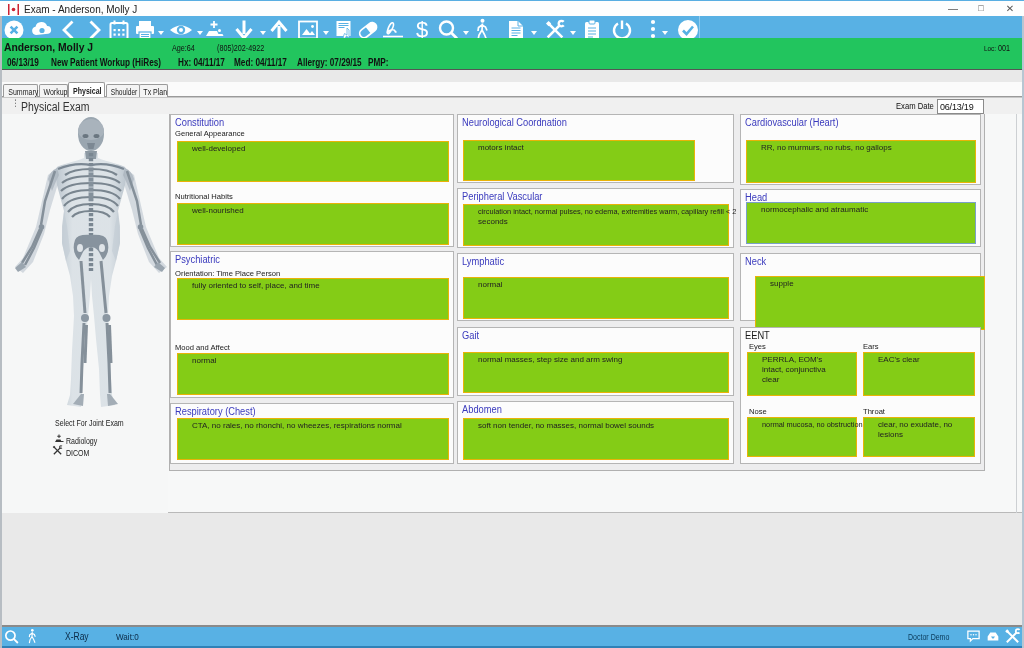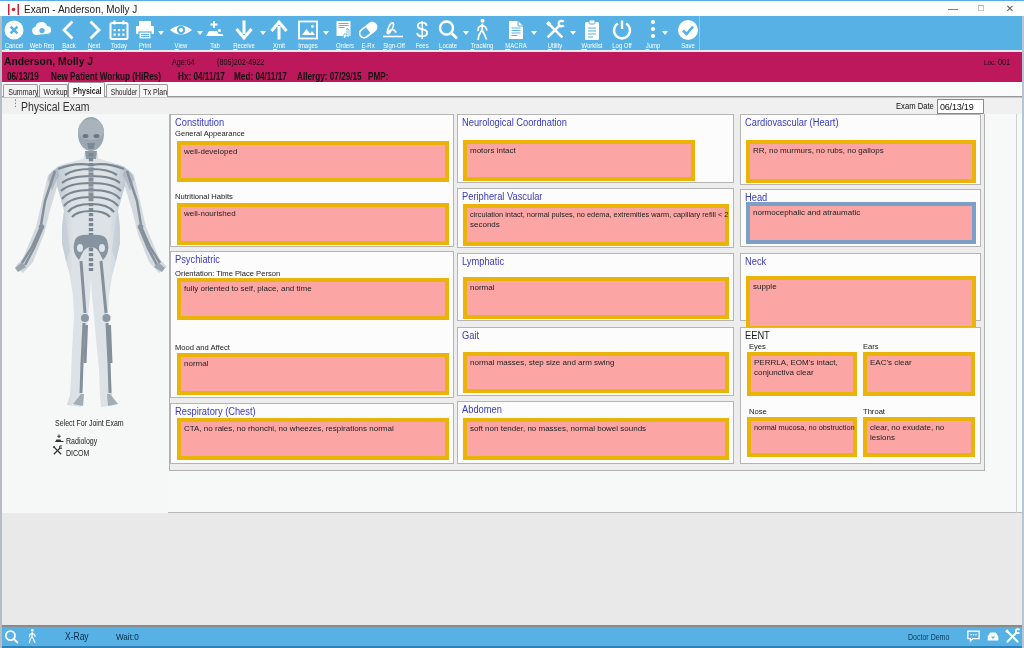--- a/index.html
+++ b/index.html
@@ -9,21 +9,21 @@
 #titlebar{position:absolute;left:0;top:0;width:1024px;height:16px;background:#fdfefe;border-top:1px solid #58aee2}
 #titlebar .ttext{position:absolute;left:24px;top:3px;font-size:10px;color:#222}
 .winbtn{position:absolute;top:0;width:30px;height:16px;color:#555;font-size:10px;text-align:center;line-height:15px}
 
 #toolbar{position:absolute;left:0;top:16px;width:1024px;height:34px;background:#58b1e4}
 .tbb{position:absolute;top:2px;width:36px;text-align:center;color:#fff}
 .tbb svg{display:block;margin:0 auto}
 .tbb .lbl{font-size:7px;line-height:8px;margin-top:1px;white-space:nowrap;transform:scaleX(.85)}
 .caret{position:absolute;top:15px;width:0;height:0;border-left:3px solid transparent;border-right:3px solid transparent;border-top:4px solid #fff}
 
-#pinfo{position:absolute;left:0;top:52px;width:1024px;height:32px;background:#be185d}
+#pinfo{position:absolute;left:0;top:38px;width:1024px;height:32px;background:#22c55e}
 #pinfo .r1{position:absolute;top:3px;font-size:11px;color:#111;transform:scaleX(.8);transform-origin:0 50%;white-space:nowrap}
 #pinfo .r2{position:absolute;top:18px;font-size:10.5px;font-weight:bold;color:#111;transform:scaleX(.78);transform-origin:0 50%;white-space:nowrap}
 #pinfo .sm{font-size:9px}
 
 #tabs{position:absolute;left:0;top:82px;width:1024px;height:15px;background:#fbfbfb;border-bottom:1px solid #9a9a9a}
 .tab{position:absolute;top:2px;height:13px;font-size:9px;color:#222;text-align:right;line-height:14px;border:1px solid #9a9a9a;border-bottom:none;background:#f4f4f4;border-radius:2px 2px 0 0}
 .tab span{display:inline-block;transform:scaleX(.78);transform-origin:50% 50%;white-space:nowrap}
 .tab.active{background:#fff;font-weight:bold;top:0;height:15px;z-index:3;line-height:16px}
 
 #sechdr{position:absolute;left:2px;top:97px;width:1020px;height:17px;background:#f0f0f0;border-top:1px solid #c8c8c8;z-index:10}
@@ -37,21 +37,21 @@
 #leftcol{position:absolute;left:0;top:97px;width:168px;height:416px;background:#f6f7f7}
 #leftcol .sel{position:absolute;left:55px;top:321px;font-size:9px;color:#222;transform:scaleX(.78);transform-origin:0 0;white-space:nowrap}
 #leftcol .rad{position:absolute;left:66px;top:339px;font-size:9px;color:#222;transform:scaleX(.78);transform-origin:0 0;white-space:nowrap}
 #leftcol .dic{position:absolute;left:66px;top:351px;font-size:9px;color:#222;transform:scaleX(.78);transform-origin:0 0;white-space:nowrap}
 
 #grid{position:absolute;left:169px;top:113px;width:816px;height:358px;background:#ededee;border:1px solid #b0b0b0}
 .sect{position:absolute;background:#fcfcfc;border:1px solid #b5b5b5}
 .sect .hd{position:absolute;left:4px;top:2px;font-size:10px;color:#3a3abd;transform:scaleX(.93);transform-origin:0 0;white-space:nowrap}
 .sect .hdk{position:absolute;left:4px;top:2px;font-size:10px;color:#1a1a1a;transform:scaleX(.93);transform-origin:0 0;white-space:nowrap}
 .sect .lb{position:absolute;font-size:8px;color:#1a1a1a;transform:scaleX(.95);transform-origin:0 0;white-space:nowrap}
-.ta{position:absolute;background:#fca5a5;border:4px solid #eab308;font-size:8px;color:#222;padding:2px 3px;line-height:10px}
+.ta{position:absolute;background:#84cc16;border:1px solid #eab308;font-size:8px;color:#222;padding:2px 14px;line-height:10px}
 
 #graybottom{position:absolute;left:0;top:513px;width:1024px;height:112px;background:#e9e9e9}
 #statusline{position:absolute;left:0;top:625px;width:1024px;height:2px;background:#8a8a8a}
 #statusbar{position:absolute;left:0;top:627px;width:1024px;height:19px;background:#58b1e4}
 #statusbar .xray{position:absolute;left:65px;top:4px;font-size:10px;color:#0b2a46;transform:scaleX(.85);transform-origin:0 0}
 #statusbar .wait{position:absolute;left:116px;top:5px;font-size:9px;color:#0b2a46;transform:scaleX(.9);transform-origin:0 0}
 #statusbar .doc{position:absolute;left:908px;top:5px;font-size:9px;color:#0a3a5a;transform:scaleX(.78);transform-origin:0 0;white-space:nowrap}
 #statusbot{position:absolute;left:0;top:646px;width:1024px;height:2px;background:#2f81b7}
 </style>
 </head>
@@ -472,21 +472,21 @@
     <div class="sect" style="left:570px;top:0px;width:241px;height:71px">
         <div class="hd">Cardiovascular (Heart)</div>
         <div class="ta" style="left:5px;top:25px;width:230px;height:43px">RR, no murmurs, no rubs, no gallops</div>
       </div>
     <div class="sect" style="left:570px;top:75px;width:241px;height:58px">
         <div class="hd">Head</div>
         <div class="ta" style="left:5px;top:12px;width:230px;height:42px;border-color:#7aa0c8">normocephalic and atraumatic</div>
       </div>
     <div class="sect" style="left:570px;top:139px;width:241px;height:68px">
         <div class="hd">Neck</div>
-        <div class="ta" style="left:5px;top:22px;width:230px;height:54px">supple</div>
+        <div class="ta" style="left:14px;top:22px;width:230px;height:54px">supple</div>
       </div>
     <div class="sect" style="left:570px;top:213px;width:241px;height:137px">
         <div class="hdk">EENT</div>
         <div class="lb" style="left:8px;top:14px">Eyes</div>
         <div class="lb" style="left:122px;top:14px">Ears</div>
         <div class="ta" style="left:6px;top:24px;width:110px;height:44px">PERRLA, EOM's intact, conjunctiva clear</div>
         <div class="ta" style="left:122px;top:24px;width:112px;height:44px">EAC's clear</div>
         <div class="lb" style="left:8px;top:79px">Nose</div>
         <div class="lb" style="left:122px;top:79px">Throat</div>
         <div class="ta" style="left:6px;top:89px;width:110px;height:40px"><span style="display:inline-block;white-space:nowrap;transform:scaleX(.92);transform-origin:0 0">normal mucosa, no obstruction</span></div>

